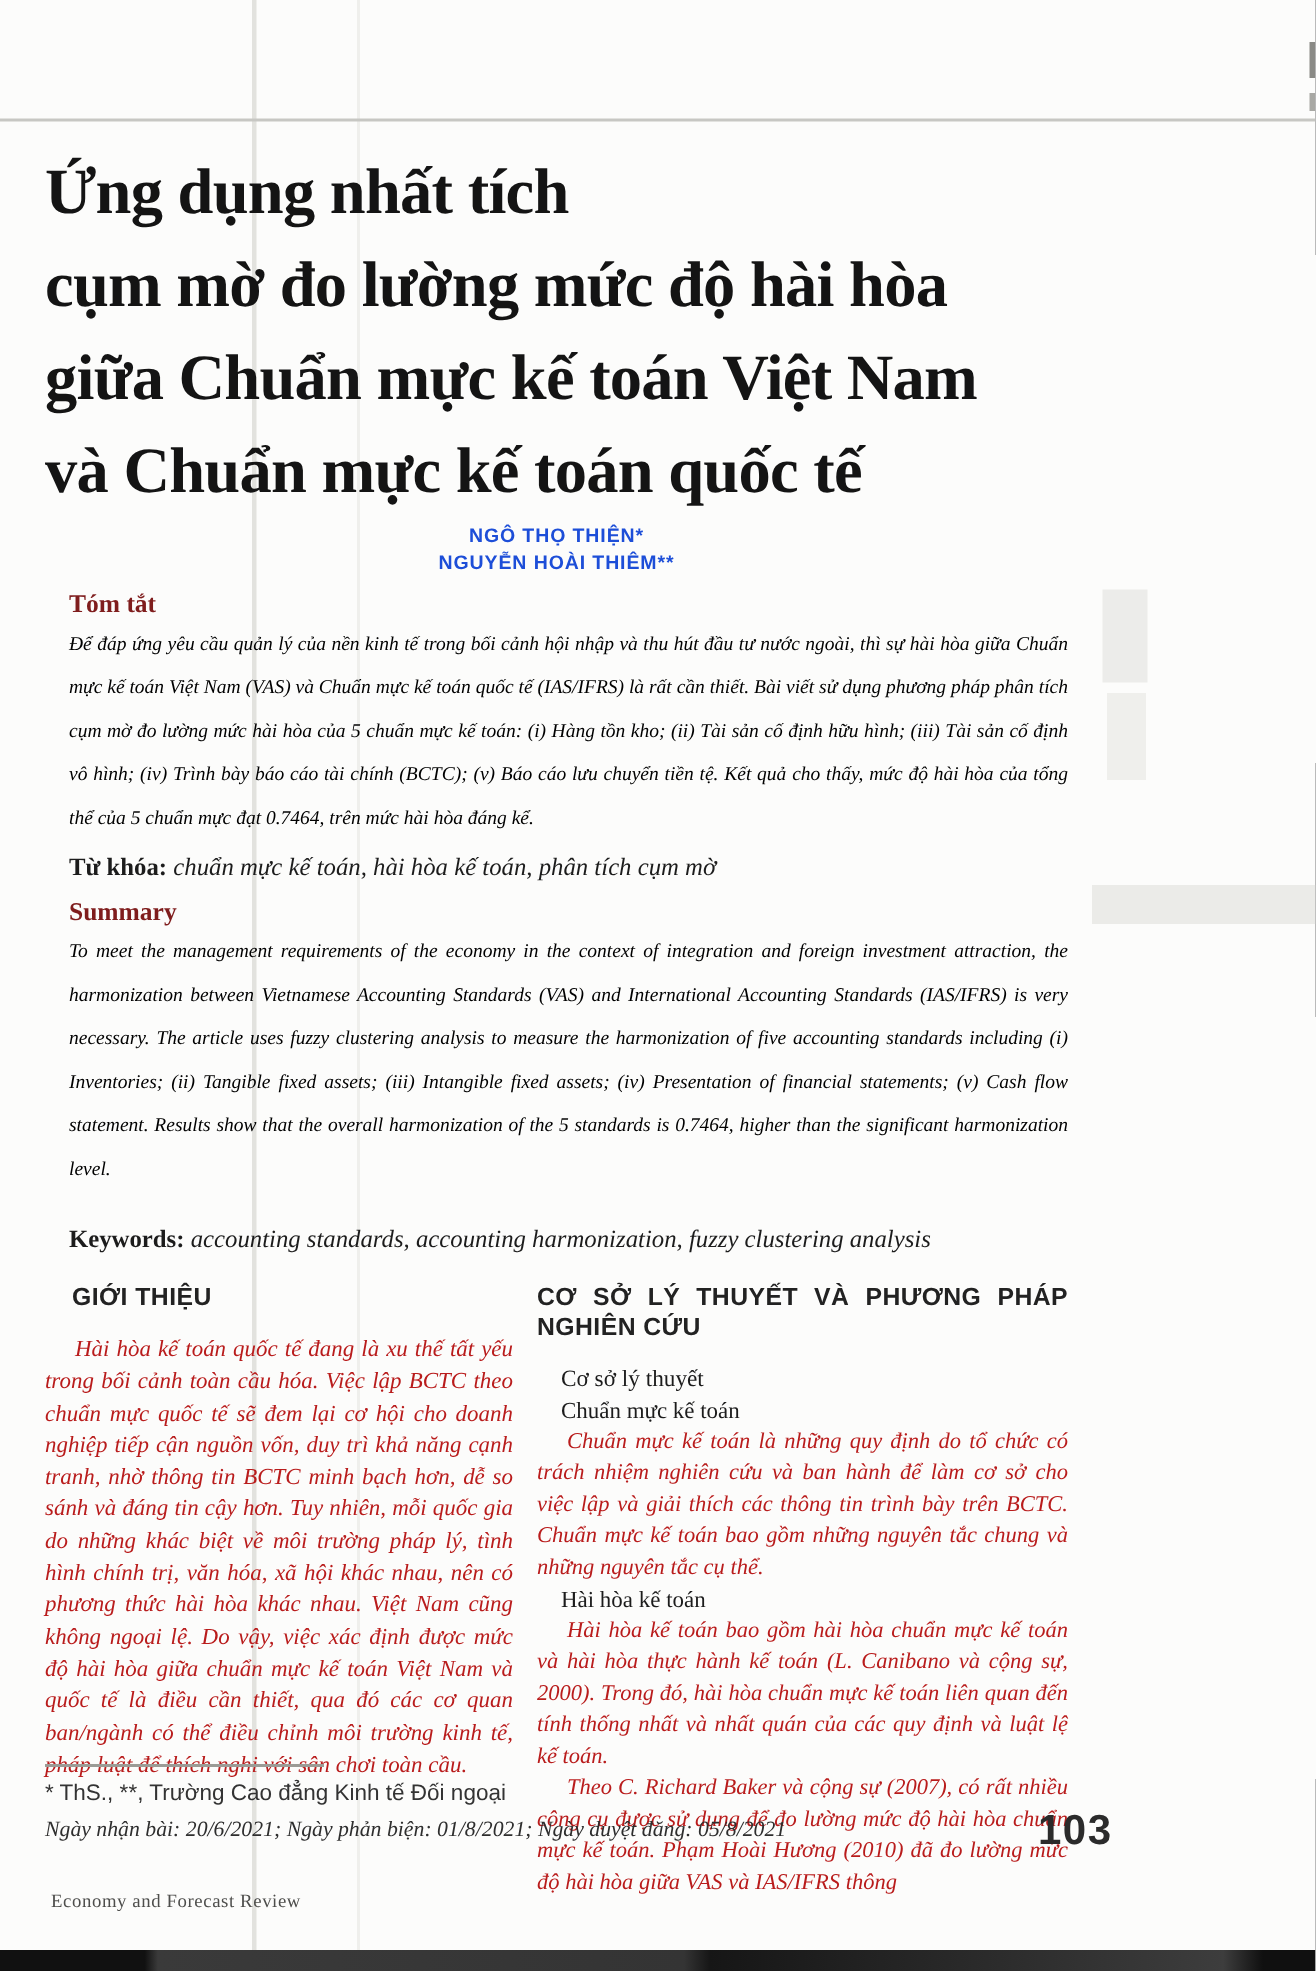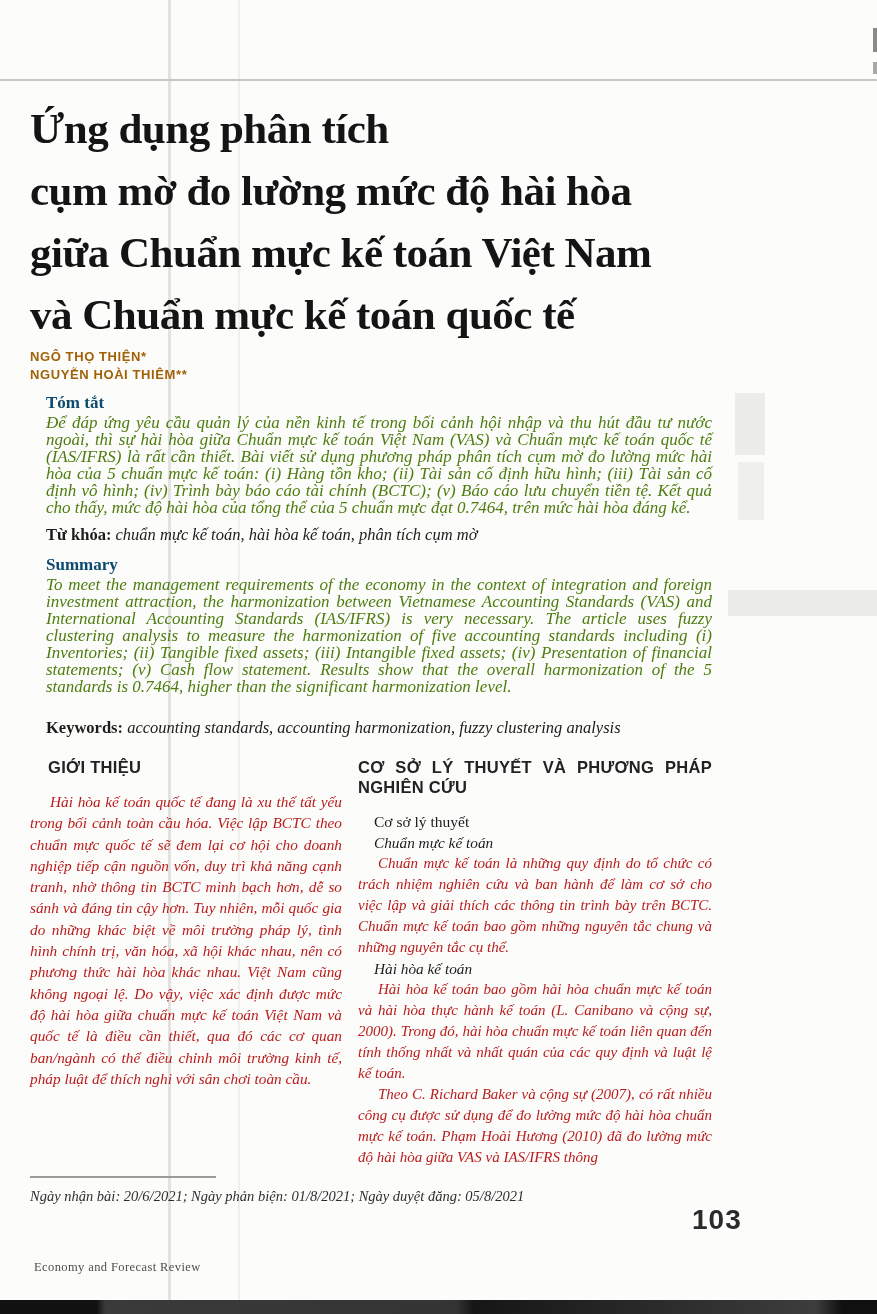--- a/index.html
+++ b/index.html
@@ -31,31 +31,31 @@
   .title{
     margin:98px 0 0 0;
     font-size:43px;line-height:62px;
     font-weight:bold;color:#141414;
     letter-spacing:-0.5px;
   }
   .title .tline{display:block;}
 
   .authors{
     margin-top:2px;
-    text-align:left;
+    text-align:center;
     font-family:"Liberation Sans", sans-serif;
     font-weight:bold;font-size:13px;line-height:18px;
-    letter-spacing:0.6px;color:#a16207;
+    letter-spacing:0.6px;color:#1d4ed8;
   }
 
   .inset{padding-left:16px;}
-  .h-serif{font-weight:bold;font-size:17px;line-height:22px;color:#0c4a6e;}
+  .h-serif{font-weight:bold;font-size:17px;line-height:22px;color:#7f1d1d;}
   .italic-body{
-    margin:0;font-style:italic;font-size:17px;line-height:17px;
-    text-align:justify;color:#4d7c0f;
+    margin:0;font-style:italic;font-size:13px;line-height:29px;
+    text-align:justify;color:#000000;
   }
   .abstract{margin-top:8px;}
   .summary{margin-top:8px;}
   .kwline{margin:8px 0 0 0;font-size:16.5px;line-height:22px;}
   .kwline.en{margin-top:22px;}
   .kwline b{font-style:normal;text-align:center;}
   .kwline i{font-style:italic;}
 
   .columns{margin-top:18px;display:flex;gap:16px;align-items:flex-start;}
   .col-left{width:312px;}
@@ -65,21 +65,21 @@
     font-weight:bold;font-size:16.5px;line-height:20px;
     letter-spacing:0.3px;color:#222;padding-left:18px;
   }
   .col-h.justify{text-align:justify;padding-left:0;}
   .body-p{
     margin:0;font-size:15px;line-height:21.3px;
     text-align:justify;text-indent:20px;color:#b91c1c;font-style:italic;
   }
   .col-left .body-p{margin-top:14px;font-size:15.3px;}
   .col-right .sub-bold{margin:14px 0 0 0;font-weight:normal;font-size:15.5px;line-height:21px;text-indent:16px;}
-  .col-right .sub-italic{margin:0;font-style:italic;font-size:15.3px;line-height:21px;text-indent:16px;}
+  .col-right .sub-italic{margin:0;font-size:15.3px;line-height:21px;text-indent:16px;}
   .col-right .body-p{line-height:21px;}
 
   .footnote{position:absolute;left:30px;top:1176px;width:600px;}
   .fn-line{width:186px;height:2px;background:#9b9b96;margin-bottom:8px;}
   .fn-aff{
     font-family:"Liberation Sans", sans-serif;
     font-size:15px;line-height:20px;color:#333;
   }
   .fn-dates{margin-top:4px;font-style:italic;font-size:14.5px;line-height:20px;color:#2e2e2e;}
 
@@ -103,21 +103,21 @@
   <div class="top-rule"></div>
   <div class="smudge-a"></div>
   <div class="smudge-b"></div>
   <div class="smudge-c"></div>
   <div class="edge-tick-1"></div>
   <div class="edge-tick-2"></div>
 
   <div class="content">
 
     <h1 class="title">
-      <span class="tline">Ứng dụng phân tích</span>
+      <span class="tline">Ứng dụng nhất tích</span>
       <span class="tline">cụm mờ đo lường mức độ hài hòa</span>
       <span class="tline">giữa Chuẩn mực kế toán Việt Nam</span>
       <span class="tline">và Chuẩn mực kế toán quốc tế</span>
     </h1>
 
     <div class="authors">
       <div>NGÔ THỌ THIỆN*</div>
       <div>NGUYỄN HOÀI THIÊM**</div>
     </div>
 
@@ -150,20 +150,21 @@
         <p class="sub-italic">Hài hòa kế toán</p>
         <p class="body-p">Hài hòa kế toán bao gồm hài hòa chuẩn mực kế toán và hài hòa thực hành kế toán (L. Canibano và cộng sự, 2000). Trong đó, hài hòa chuẩn mực kế toán liên quan đến tính thống nhất và nhất quán của các quy định và luật lệ kế toán.</p>
         <p class="body-p">Theo C. Richard Baker và cộng sự (2007), có rất nhiều công cụ được sử dụng để đo lường mức độ hài hòa chuẩn mực kế toán. Phạm Hoài Hương (2010) đã đo lường mức độ hài hòa giữa VAS và IAS/IFRS thông</p>
       </div>
 
     </div>
   </div>
 
   <div class="footnote">
     <div class="fn-line"></div>
+    <div class="fn-aff">* ThS., **, Trường Cao đẳng Kinh tế Đối ngoại</div>
     <div class="fn-dates">Ngày nhận bài: 20/6/2021; Ngày phản biện: 01/8/2021; Ngày duyệt đăng: 05/8/2021</div>
   </div>
 
   <div class="footer-journal">Economy and Forecast Review</div>
   <div class="footer-page">103</div>
   <div class="bottom-strip"></div>
 
 </div>
 
 </body></html>

